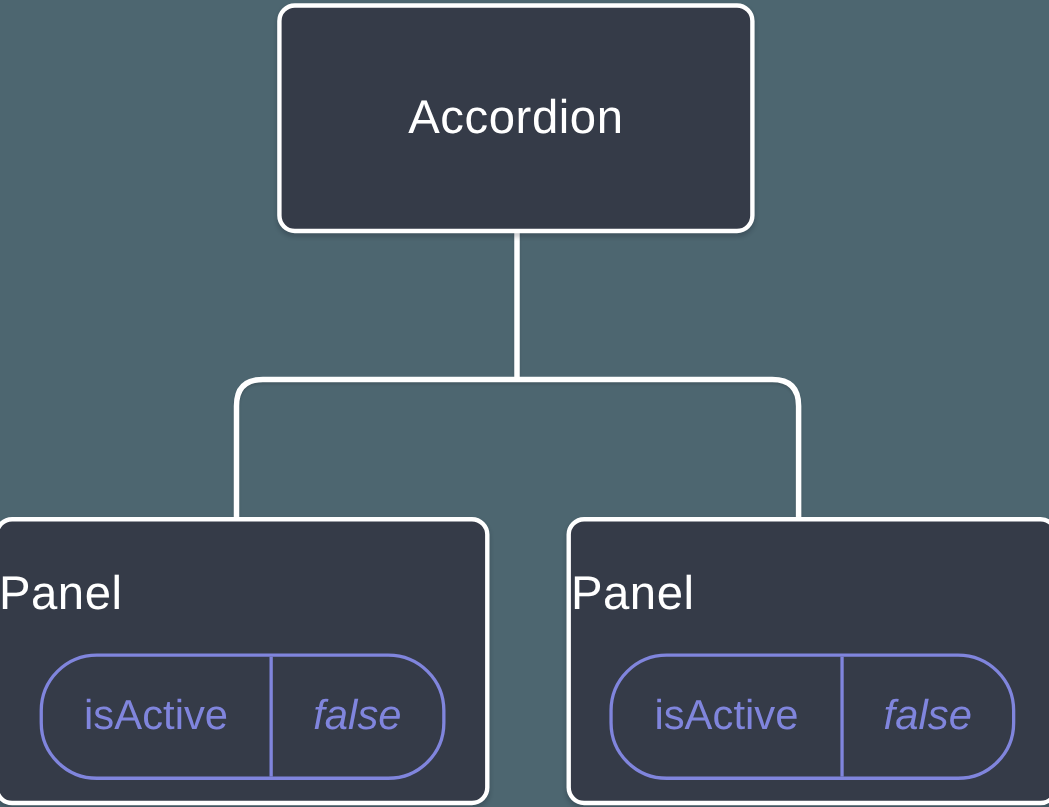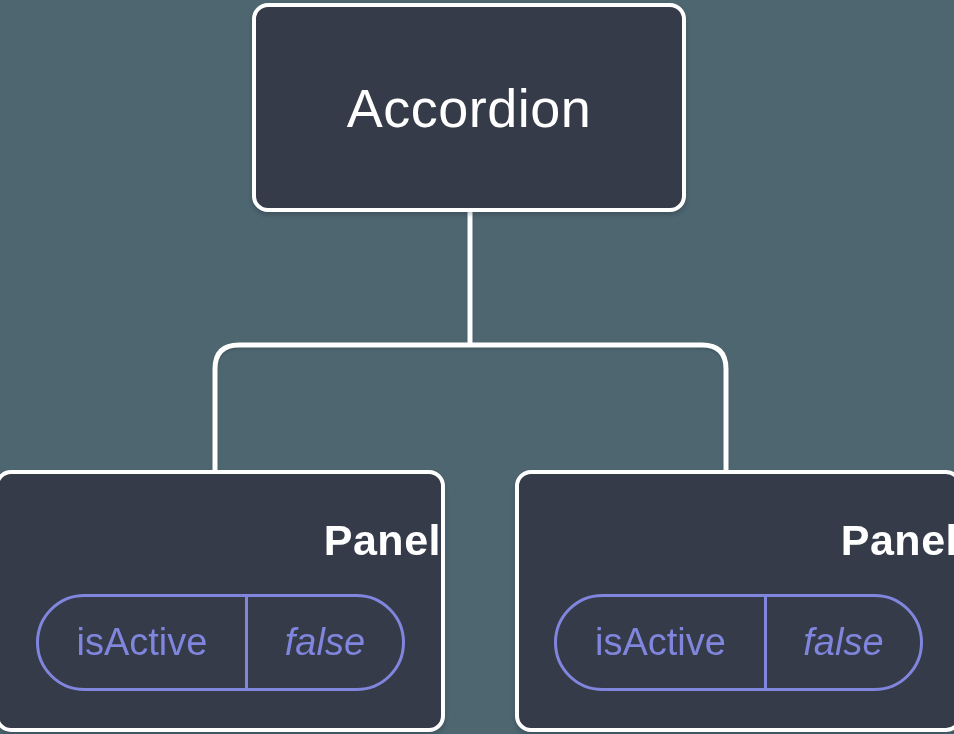--- a/index.html
+++ b/index.html
@@ -32,40 +32,40 @@
     border:4px solid var(--node-border);
     border-radius:16px;
     box-shadow:0 3px 4px rgba(20,25,35,.22);
     color:var(--text-primary);
   }
   .node-root{
     left:252px;top:3px;width:434px;height:209px;
     display:flex;align-items:center;justify-content:center;
   }
   .root-label{
-    font-size:54px;
+    font-size:43px;
     font-weight:500;
     letter-spacing:.5px;
   }
   .node-panel{
     top:470px;height:262px;
     padding-top:40px;
   }
   .panel-left{left:-5px;width:450px;}
   .panel-right{left:515px;width:447px;}
   .panel-title{
-    text-align:right;
+    text-align:left;
     font-size:43px;
-    font-weight:700;
+    font-weight:400;
     line-height:52px;
     letter-spacing:.5px;
   }
   .state-pill{
     margin:28px auto 0;
-    width:369px;height:97px;
+    width:369px;height:115px;
     border:3px solid var(--state-accent);
     border-radius:52px;
     display:flex;
     align-items:stretch;
     color:var(--state-accent);
     font-size:38px;
   }
   .pill-key{
     flex:0 0 57.8%;
     border-right:3px solid var(--state-accent);

